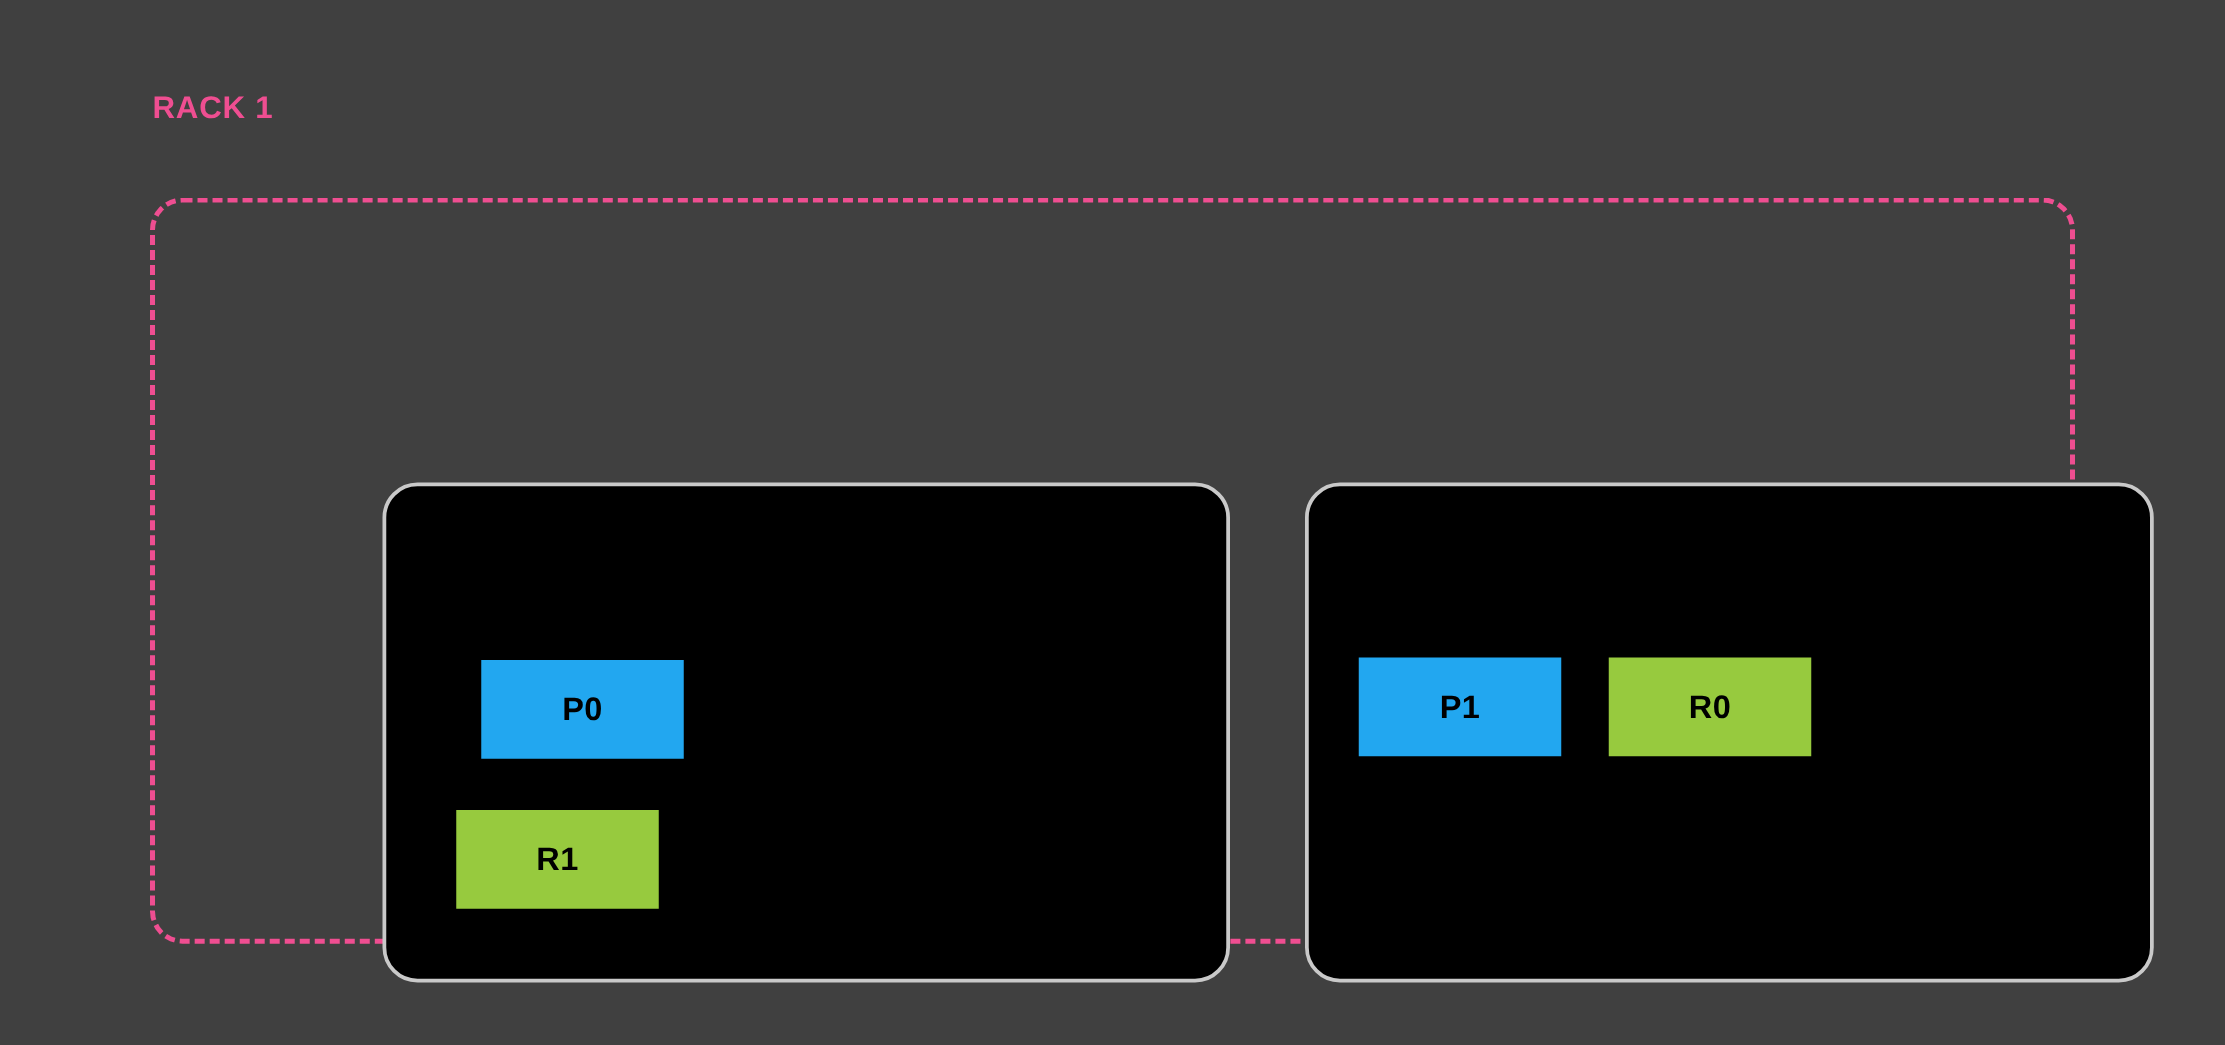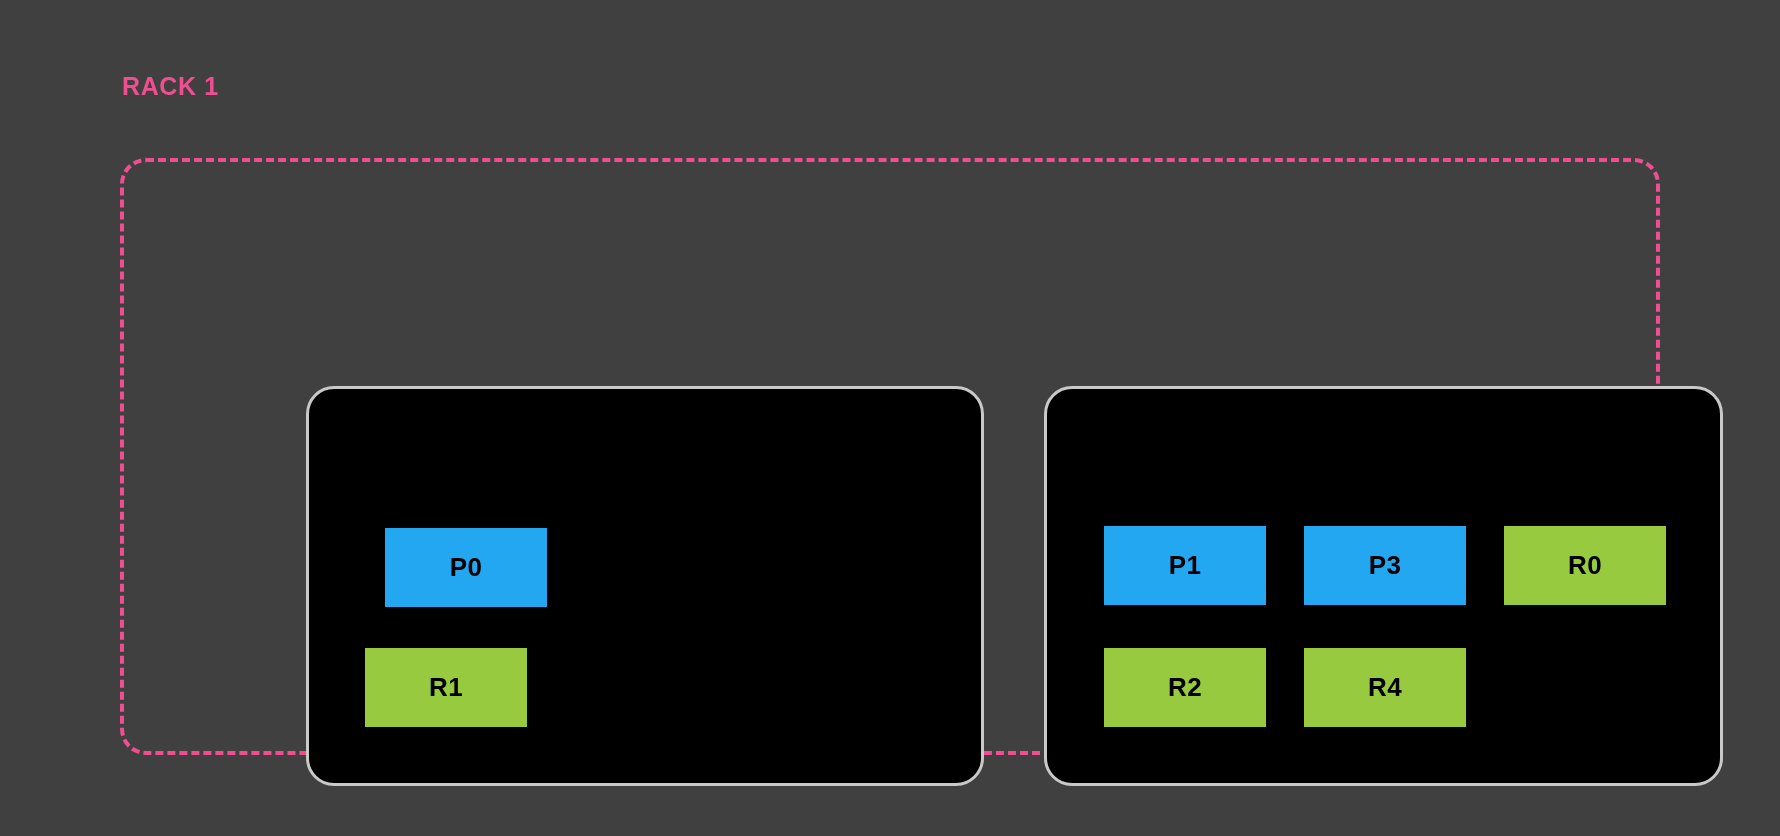--- a/index.html
+++ b/index.html
@@ -71,21 +71,21 @@
   }
 
   
   .row {
     position: absolute;
     display: flex;
     gap: 38px;
   }
   #server-0 .row-primary   { left: 56px;  top: 139px; margin-left: 20px; }
   #server-0 .row-replica   { left: 56px;  top: 259px; text-align: center; }
-  #server-1 .row-primary   { left: 57px;  top: 137px; }
+  #server-1 .row-primary   { left: 40px;  top: 137px; }
   #server-1 .row-replica   { left: 57px;  top: 259px; }
 
   .block {
     width: 162px;
     height: 79px;
     display: flex;
     align-items: center;
     justify-content: center;
     font-size: 26px;
     font-weight: 700;
@@ -110,23 +110,18 @@
         <div class="block primary">P0</div>
       </div>
       <div class="row row-replica">
         <div class="block replica">R1</div>
       </div>
     </div>
 
     <div class="server" id="server-1">
       <div class="row row-primary">
         <div class="block primary">P1</div>
-        <div class="block primary">P3</div>
         <div class="block replica">R0</div>
-      </div>
-      <div class="row row-replica">
-        <div class="block replica">R2</div>
-        <div class="block replica">R4</div>
       </div>
     </div>
 
   </div>
 </div>
 
 </body></html>

